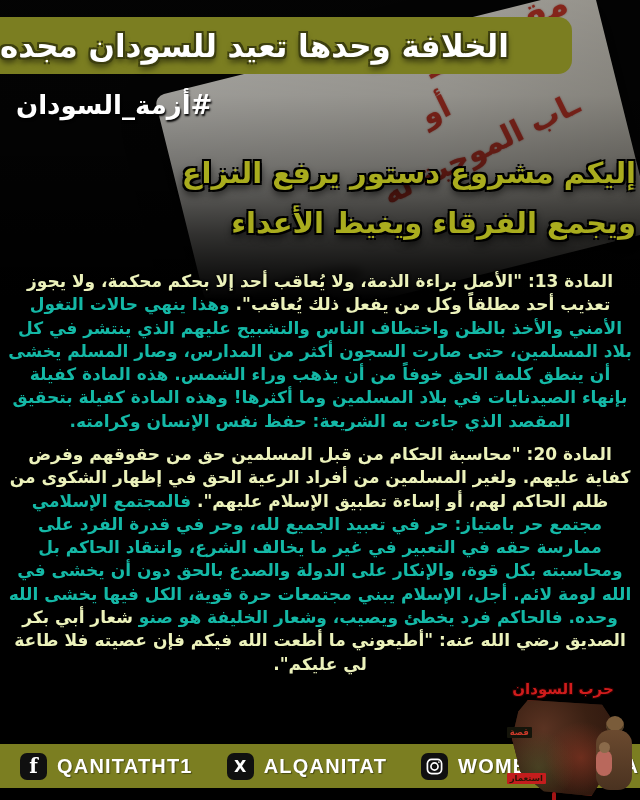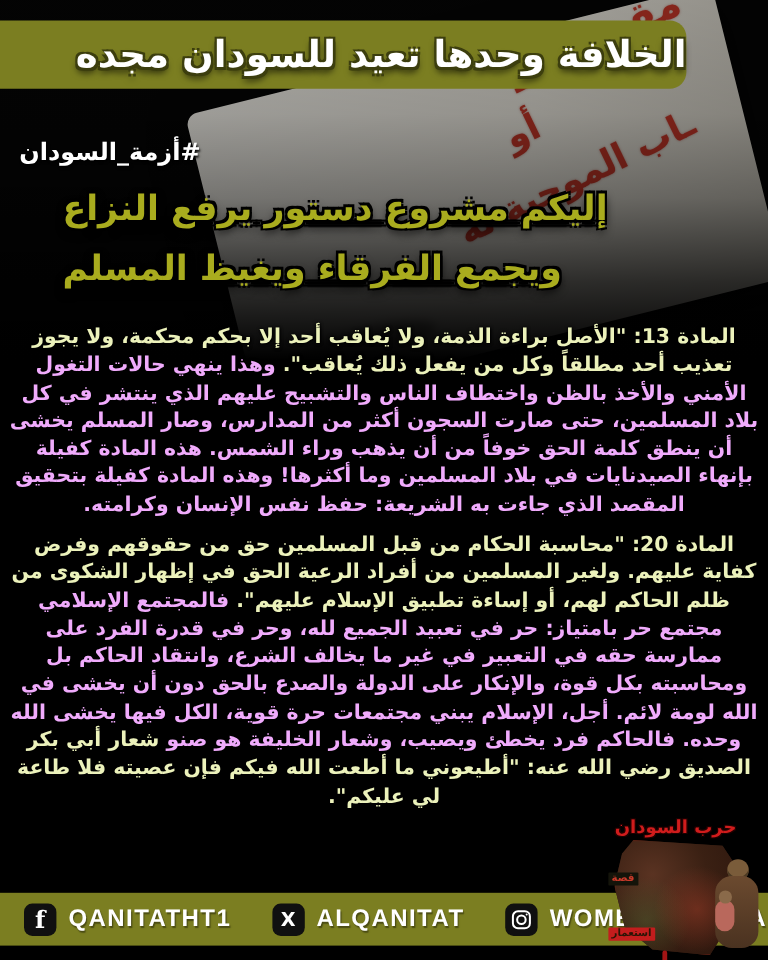--- a/index.html
+++ b/index.html
@@ -18,40 +18,40 @@
   .bline.l3{right:40px;top:112px;font-size:30px;}
   .book .smudge{position:absolute;left:40px;bottom:18px;width:120px;height:26px;border-radius:50%;
         background:rgba(40,35,30,.45);filter:blur(4px);}
   .shade{position:absolute;inset:0;z-index:2;
         background:linear-gradient(180deg,rgba(0,0,0,.30) 0px,rgba(0,0,0,.36) 95px,
                    rgba(0,0,0,.52) 165px,rgba(0,0,0,.80) 235px,#000 300px);}
 
   
   .banner{position:absolute;left:0;top:17px;width:572px;height:57px;z-index:3;
         background:#7b7e21;border-radius:0 14px 14px 0;
-        display:flex;align-items:center;justify-content:flex-end;}
+        display:flex;align-items:center;justify-content:flex-start;}
   .banner span{color:#fff;font-weight:bold;font-size:31px;
         text-shadow:2px 2px 0 #3c3e0e,-2px 2px 0 #3c3e0e,2px -2px 0 #3c3e0e,-2px -2px 0 #3c3e0e,0 4px 6px rgba(0,0,0,.7);}
 
   
   .hashtag{position:absolute;left:16px;top:90px;z-index:3;color:#fff;font-weight:bold;
-        font-size:20px;text-shadow:1px 2px 2px #000;direction:rtl;margin-top:24px;}
+        font-size:26px;text-shadow:1px 2px 2px #000;direction:rtl;}
 
   
-  .title{position:absolute;left:52px;right:4px;top:148px;z-index:3;text-align:left;direction:rtl;text-decoration:underline;}
+  .title{position:absolute;left:74px;right:4px;top:148px;z-index:3;text-align:right;direction:rtl;}
   .title div{color:#a9ac1e;font-weight:bold;font-size:29px;line-height:50px;
         text-shadow:-2px -2px 0 #000,2px -2px 0 #000,-2px 2px 0 #000,2px 2px 0 #000,0 4px 8px #000;}
 
   
   .bodytext{position:absolute;left:6px;right:6px;top:270px;z-index:3;direction:rtl;
         text-align:center;font-weight:bold;font-size:17px;line-height:1.37;
         text-shadow:1px 1px 2px #000,0 0 3px #000;}
   .bodytext p{margin:0 0 10px 0;}
   .hl{color:#ecf2bb;}
-  .wt{color:#f0abfc;}
+  .wt{color:#14b8a6;}
 
   
   .thumb{position:absolute;right:0;top:674px;width:148px;height:126px;z-index:5;direction:rtl;}
   .thumb-title{position:absolute;top:6px;left:0;right:6px;text-align:center;
         color:#d01c1c;font-weight:bold;font-size:15px;
         text-shadow:-1px -1px 0 #200,1px -1px 0 #200,-1px 1px 0 #200,1px 1px 0 #200,0 2px 3px #000;}
   .mapblob{position:absolute;left:20px;top:26px;width:106px;height:96px;
         background:radial-gradient(circle at 30% 30%,#5a3322 0%,#3a2013 45%,#2a140c 100%),#30190f;
         background-blend-mode:normal;
         clip-path:polygon(15% 0,85% 5%,100% 30%,92% 70%,75% 100%,30% 95%,8% 75%,0 40%,6% 12%);
@@ -100,21 +100,21 @@
   <div class="shade"></div>
 
   <div class="banner">
     <span>الخلافة وحدها تعيد للسودان مجده</span>
   </div>
 
   <div class="hashtag">#أزمة_السودان</div>
 
   <div class="title">
     <div>إليكم مشروع دستور يرفع النزاع</div>
-    <div>ويجمع الفرقاء ويغيظ المسلم</div>
+    <div>ويجمع الفرقاء ويغيظ الأعداء</div>
   </div>
 
   <div class="bodytext">
     <p><span class="hl">المادة 13: "الأصل براءة الذمة، ولا يُعاقب أحد إلا بحكم محكمة، ولا يجوز تعذيب أحد مطلقاً وكل من يفعل ذلك يُعاقب".</span><span class="wt"> وهذا ينهي حالات التغول الأمني والأخذ بالظن واختطاف الناس والتشبيح عليهم الذي ينتشر في كل بلاد المسلمين، حتى صارت السجون أكثر من المدارس، وصار المسلم يخشى أن ينطق كلمة الحق خوفاً من أن يذهب وراء الشمس. هذه المادة كفيلة بإنهاء الصيدنايات في بلاد المسلمين وما أكثرها! وهذه المادة كفيلة بتحقيق المقصد الذي جاءت به الشريعة: حفظ نفس الإنسان وكرامته.</span></p>
     <p><span class="hl">المادة 20: "محاسبة الحكام من قبل المسلمين حق من حقوقهم وفرض كفاية عليهم. ولغير المسلمين من أفراد الرعية الحق في إظهار الشكوى من ظلم الحاكم لهم، أو إساءة تطبيق الإسلام عليهم".</span><span class="wt"> فالمجتمع الإسلامي مجتمع حر بامتياز: حر في تعبيد الجميع لله، وحر في قدرة الفرد على ممارسة حقه في التعبير في غير ما يخالف الشرع، وانتقاد الحاكم بل ومحاسبته بكل قوة، والإنكار على الدولة والصدع بالحق دون أن يخشى في الله لومة لائم. أجل، الإسلام يبني مجتمعات حرة قوية، الكل فيها يخشى الله وحده. فالحاكم فرد يخطئ ويصيب، وشعار الخليفة هو صنو </span><span class="hl">شعار أبي بكر الصديق رضي الله عنه: "أطيعوني ما أطعت الله فيكم فإن عصيته فلا طاعة لي عليكم".</span></p>
   </div>
 
   <div class="thumb">
     <div class="thumb-title">حرب السودان</div>
     <div class="mapblob"></div>

